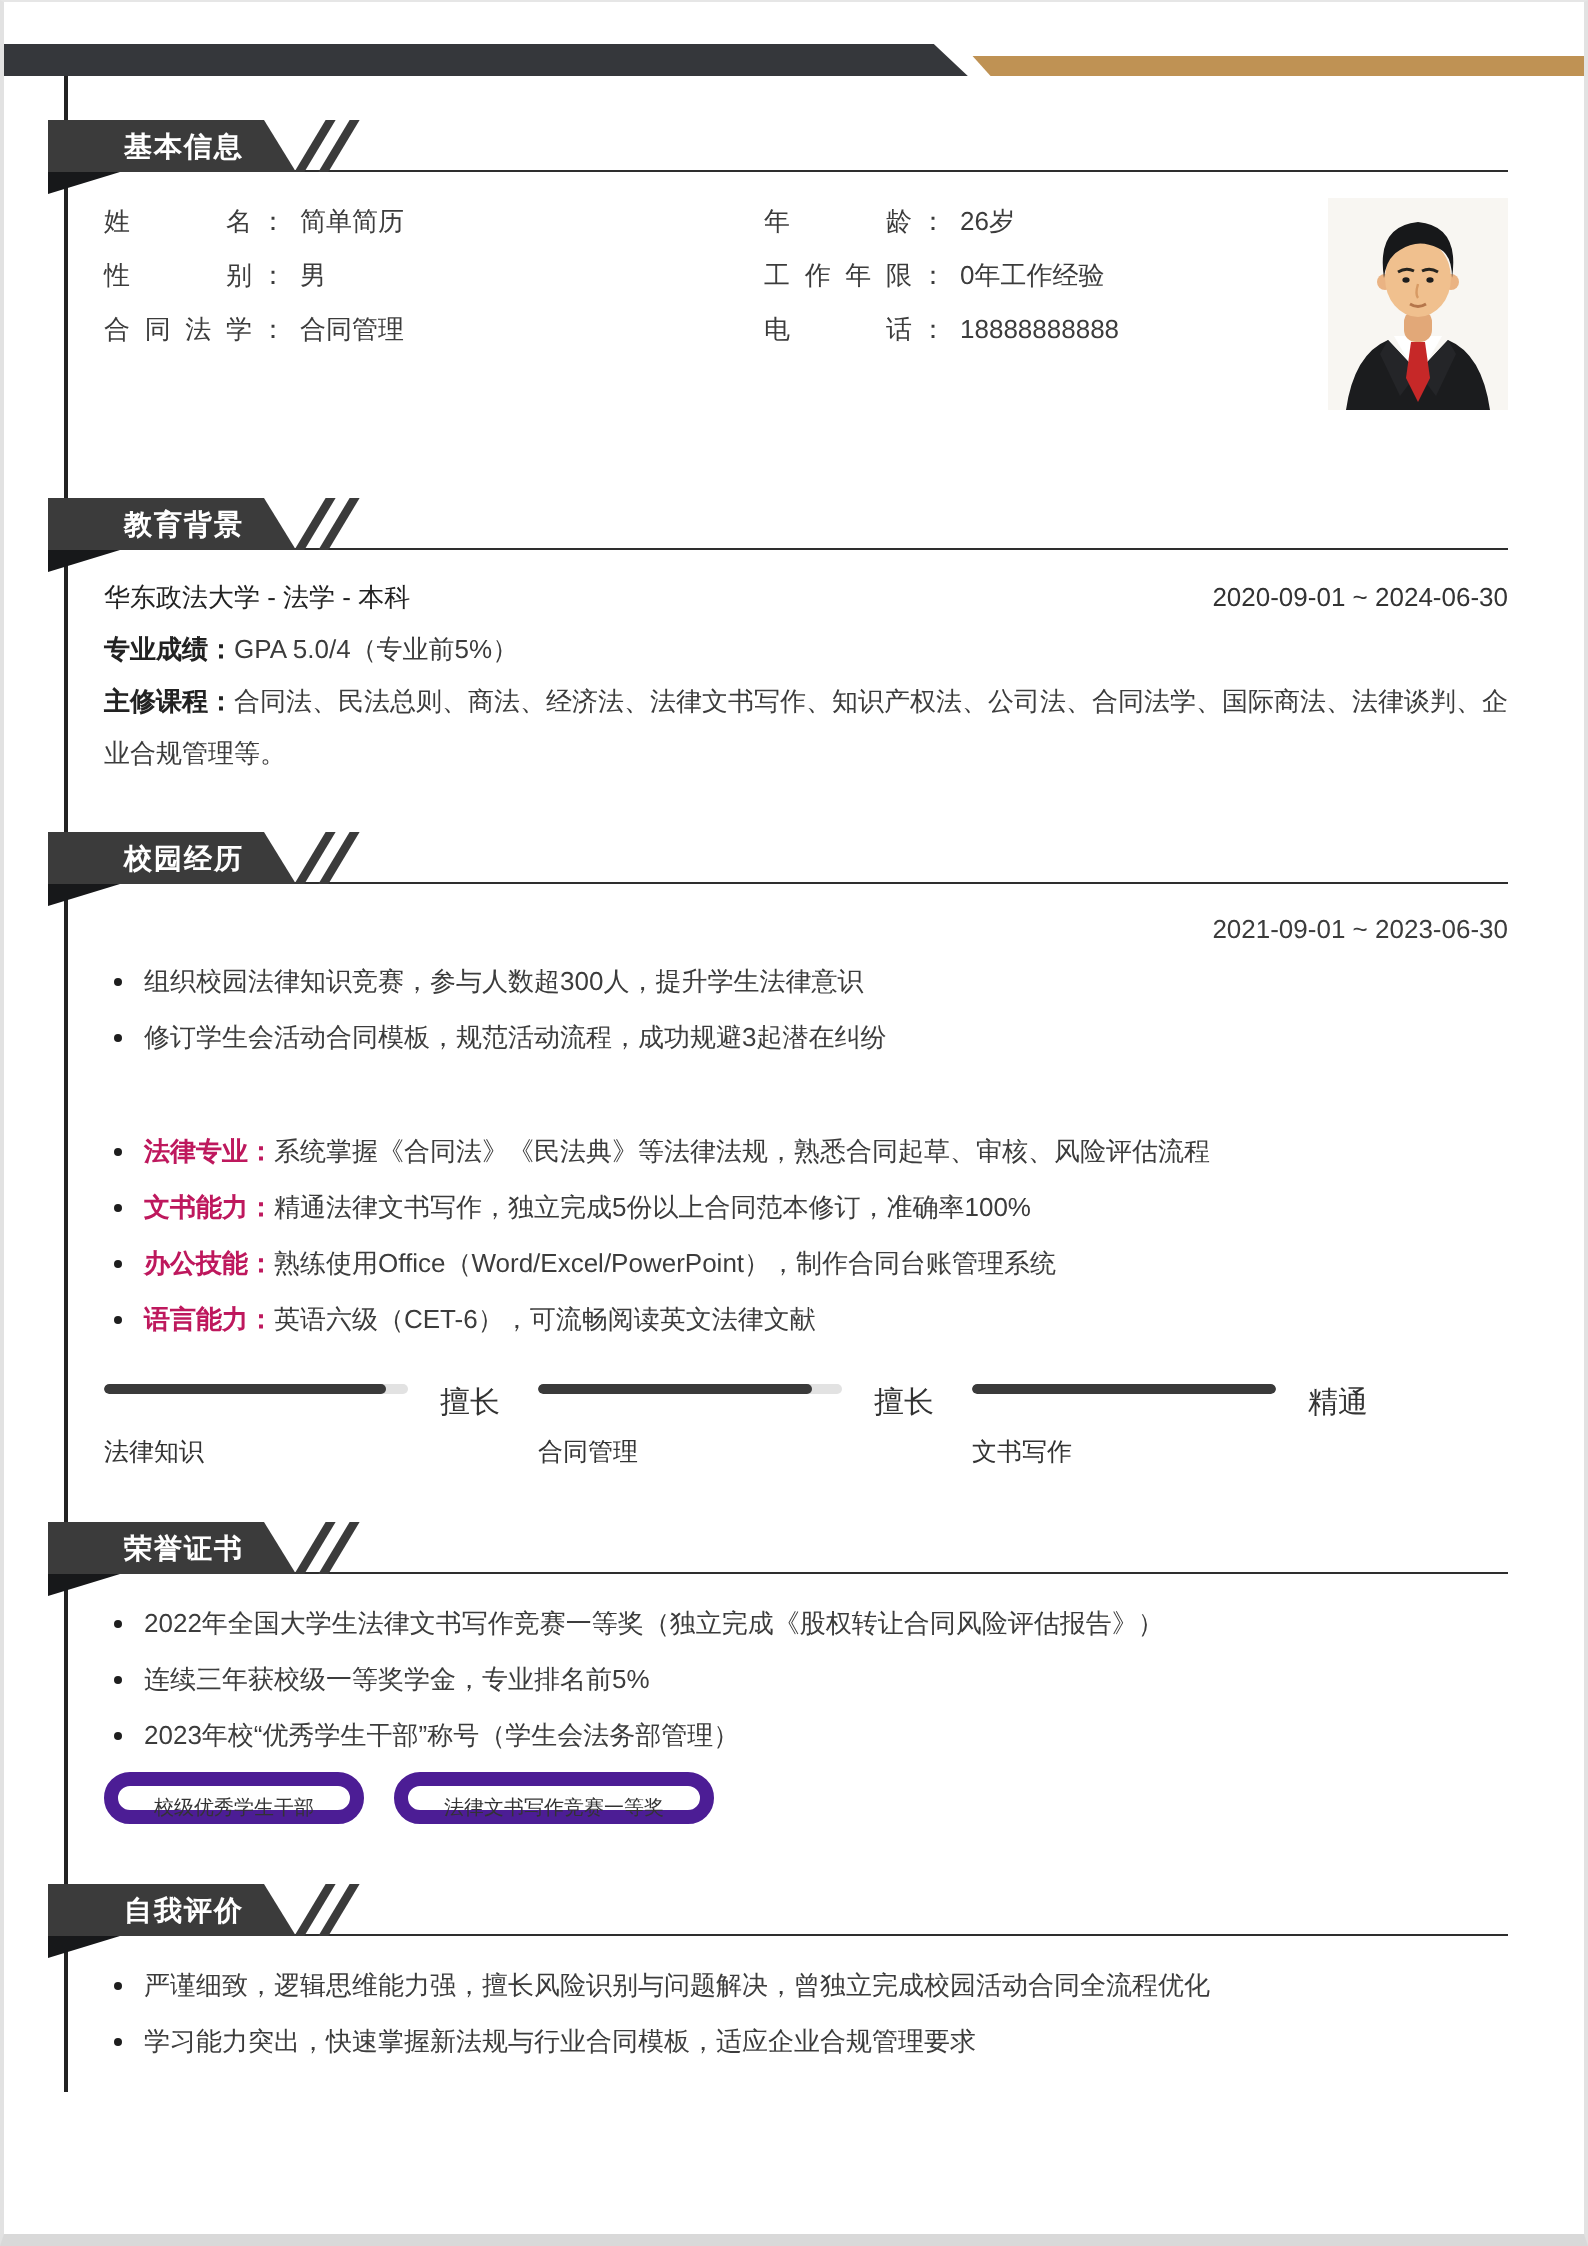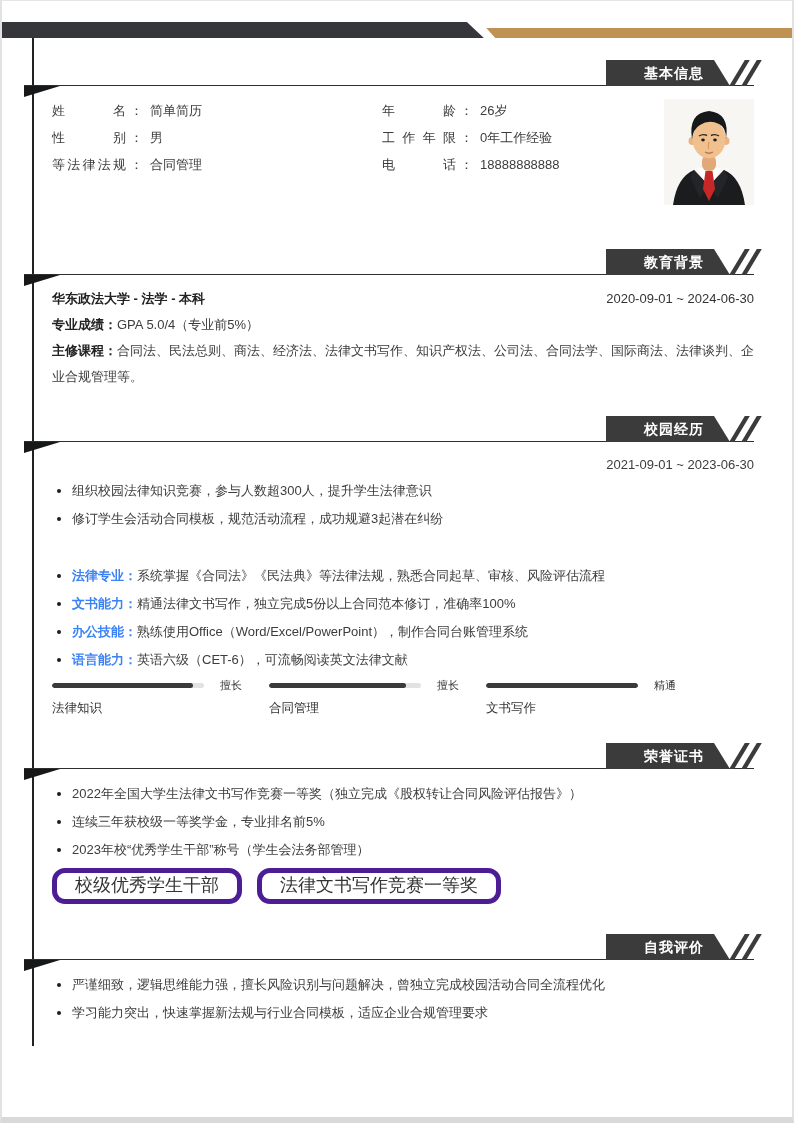--- a/index.html
+++ b/index.html
@@ -23,21 +23,21 @@
     position:absolute; left:0; top:6px; height:10px; width:100%;
     background:#bf9254;
     clip-path:polygon(61.3% 0, 100% 0, 100% 100%, calc(61.3% + 9px) 100%);
   }
   
   .v-rule { position:absolute; left:30px; top:37px; width:2px; height:1008px; background:#222; }
   
   .section { position:relative; }
   .sec-head {
     position:relative; height:26px; margin-left:22px; margin-right:38px;
-    border-bottom:1.5px solid #2e2e2e; white-space:nowrap;text-align:right;
+    border-bottom:1.5px solid #2e2e2e; white-space:nowrap;
   }
   .band {
     display:inline-block; height:26px; line-height:26px;
     background:#3b3b3b; color:#fff; font-weight:700; font-size:14px; letter-spacing:1px;
     padding:0 26px 0 38px; vertical-align:top;
     clip-path:polygon(0 0, calc(100% - 16px) 0, 100% 100%, 0 100%);
   }
   .stripe {
     display:inline-block; width:5px; height:26px; background:#3b3b3b;
     transform:skewX(-31deg); vertical-align:top; margin-left:7px;
@@ -50,48 +50,48 @@
   
   .basic-row { display:flex; }
   .fields-col { width:330px; }
   .fields-col.right { width:250px; }
   .f-row { height:27px; line-height:27px; white-space:nowrap; }
   .f-label { display:inline-block; width:74px; text-align:justify; text-align-last:justify; color:#3c3c3c; }
   .f-colon { margin:0 7px 0 4px; }
   .photo { margin-left:auto; width:90px; height:106px; background:#f8f6f2; margin-top:2px; }
   
   .edu-title-row { display:flex; line-height:26px; }
-  .edu-school { font-weight:700; color:#222; }
+  .edu-school { font-weight:400; color:#222; }
   .date { margin-left:auto; color:#333; }
   .edu-line { line-height:26px; }
   .edu-line b { color:#222; }
   .date-row { text-align:right; line-height:24px; }
   
   ul.blist { list-style:none; margin-top:4px; }
   ul.blist li {
     position:relative; padding-left:20px; line-height:20px; margin-bottom:8px;
   }
   ul.blist li::before {
     content:''; position:absolute; left:5px; top:8px; width:4px; height:4px;
     border-radius:50%; background:#1e1e1e;
   }
-  ul.blist li b { color:#3b82f6; }
+  ul.blist li b { color:#be185d; }
   
   .bars-row { display:flex; margin-top:8px; }
   .bar-col { width:217px; }
   .bar-line { display:flex; align-items:center; }
   .bar-track { width:152px; height:5px; background:#e2e2e2; border-radius:3px; overflow:hidden; }
   .bar-fill { height:100%; background:#3a3a3a; border-radius:3px; }
-  .bar-level { margin-left:16px; font-size:11px; color:#333; }
+  .bar-level { margin-left:16px; font-size:15px; color:#333;margin-top:14px; }
   .bar-name { margin-top:7px; font-size:12.5px; color:#333; }
   
   .tags { display:flex; margin-top:8px; margin-left:0; }
   .tag {
-    height:36px; line-height:24px; padding:0 18px; margin-right:15px;
-    border:5px solid #4c1d95; border-radius:13px; font-size:18px; color:#333;
+    height:26px; line-height:24px; padding:0 18px; margin-right:15px;
+    border:7px solid #4c1d95; border-radius:13px; font-size:10px; color:#333;
     background:#fff;
   }
   
   #sec-basic  { margin-top:22px; }
   #sec-edu    { margin-top:44px; }
   #sec-campus { margin-top:26px; }
   #sec-skill  { margin-top:22px; }
   #sec-honor  { margin-top:26px; }
   #sec-self   { margin-top:30px; }
 </style>
@@ -109,21 +109,21 @@
   <div class="section" id="sec-basic">
     <div class="sec-head">
       <span class="band"><span>基本信息</span></span><span class="stripe"></span><span class="stripe"></span>
       <span class="fold"></span>
     </div>
     <div class="sec-body">
       <div class="basic-row">
         <div class="fields-col">
           <div class="f-row"><span class="f-label">姓名</span><span class="f-colon">：</span><span>简单简历</span></div>
           <div class="f-row"><span class="f-label">性别</span><span class="f-colon">：</span><span>男</span></div>
-          <div class="f-row"><span class="f-label">等法律法规</span><span class="f-colon">：</span><span>合同管理</span></div>
+          <div class="f-row"><span class="f-label">合同法学</span><span class="f-colon">：</span><span>合同管理</span></div>
         </div>
         <div class="fields-col right">
           <div class="f-row"><span class="f-label">年龄</span><span class="f-colon">：</span><span>26岁</span></div>
           <div class="f-row"><span class="f-label">工作年限</span><span class="f-colon">：</span><span>0年工作经验</span></div>
           <div class="f-row"><span class="f-label">电话</span><span class="f-colon">：</span><span>18888888888</span></div>
         </div>
         <div class="photo">
           <svg viewBox="0 0 90 106" width="90" height="106">
             <rect width="90" height="106" fill="#f8f6f2"></rect>
 

